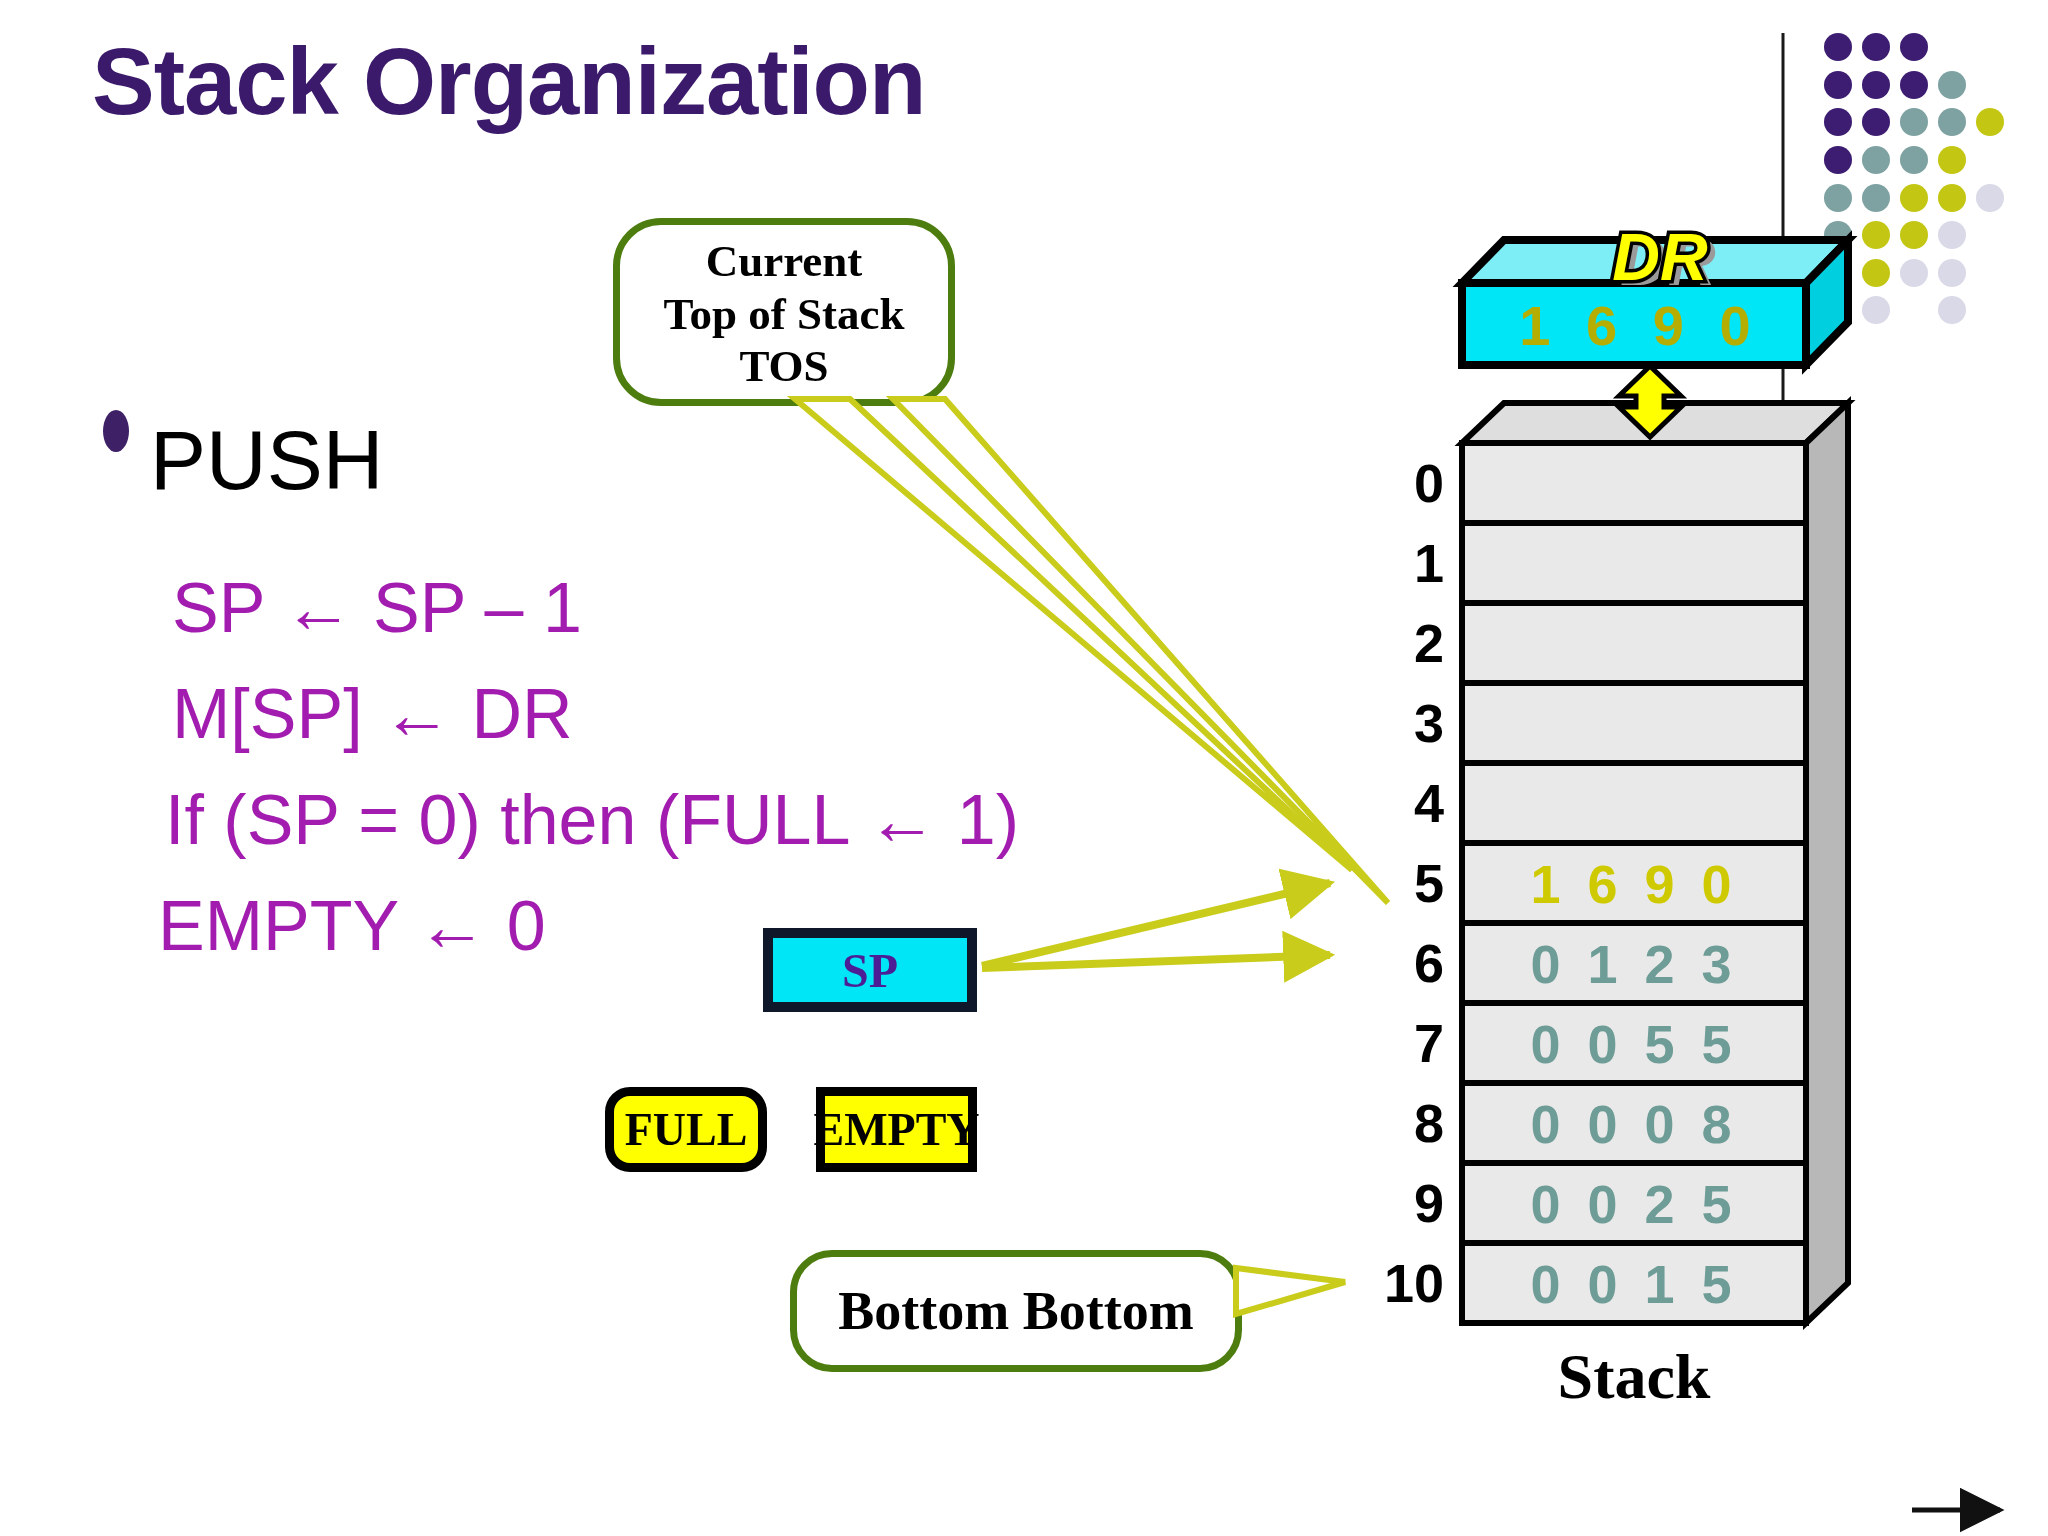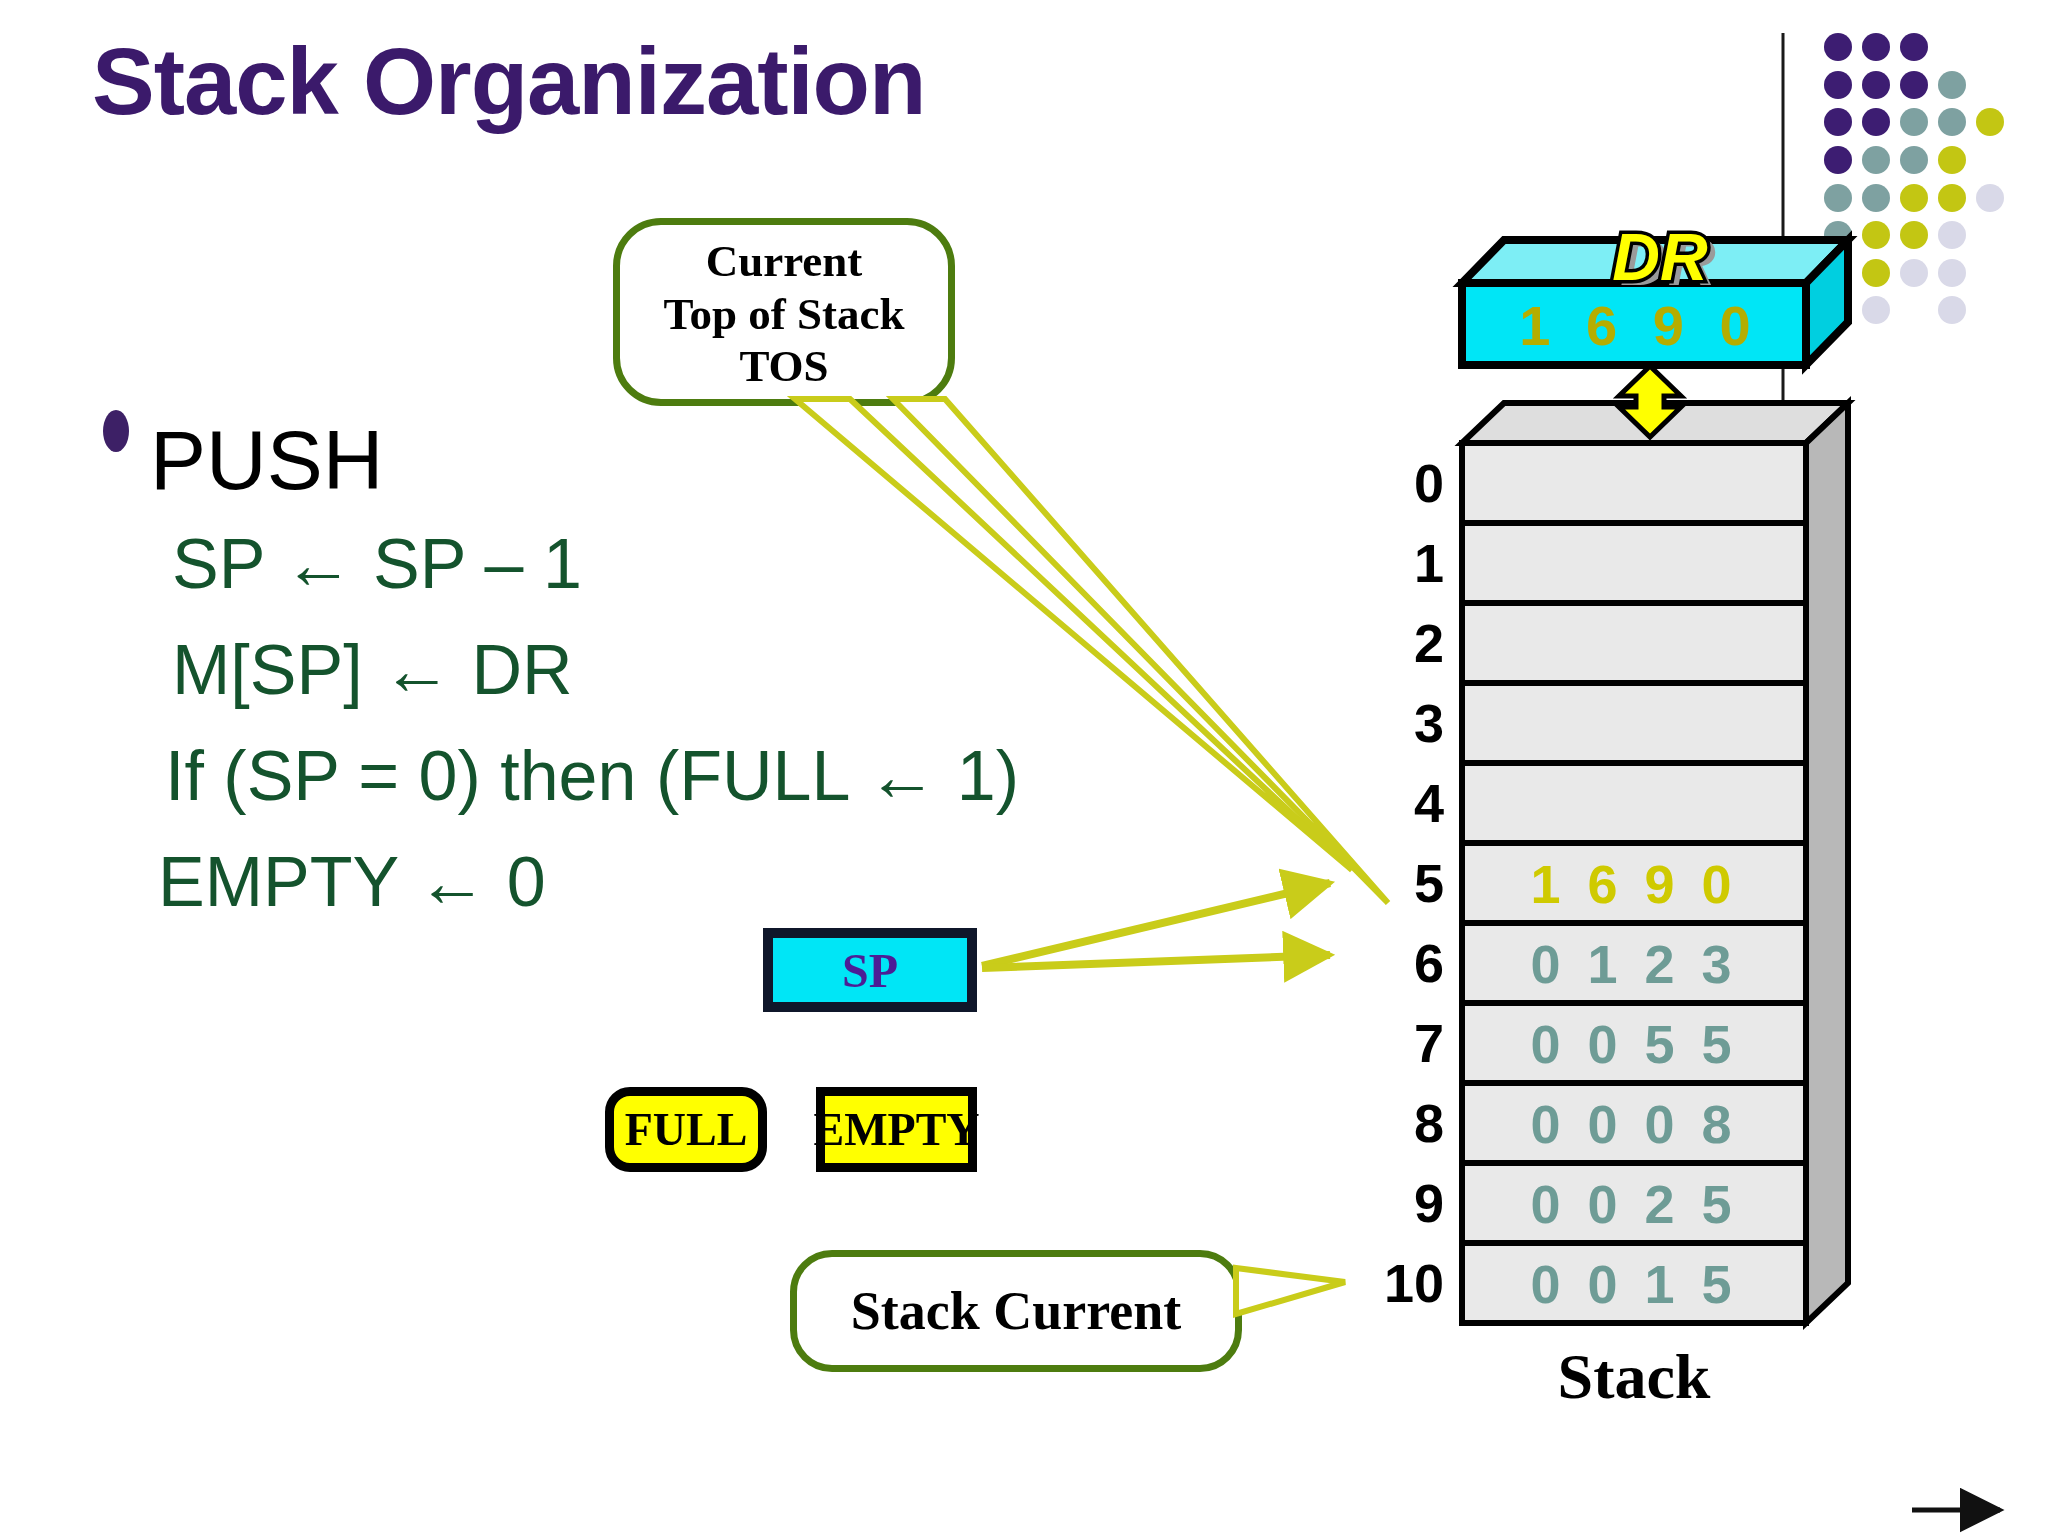--- a/index.html
+++ b/index.html
@@ -11,21 +11,21 @@
   
   .page-title{
     left:92px;top:28px;font-size:94px;font-weight:bold;color:#3b1a6b;
     letter-spacing:-1px;white-space:nowrap;
   }
   
   .bullet-dot{
     left:103px;top:410px;width:26px;height:42px;border-radius:50%;background:#3d2066;
   }
   .bullet-label{left:150px;top:412px;font-size:84px;color:#000;white-space:nowrap;}
-  .codeline{font-size:70px;color:#14532d;white-space:nowrap;}
+  .codeline{font-size:70px;color:#a21caf;white-space:nowrap;margin-top:44px;}
   .cl0{left:172px;top:524px;}
   .cl1{left:172px;top:630px;}
   .cl2{left:165px;top:736px;}
   .cl3{left:158px;top:842px;}
   
   .callout{
     background:#ffffff;border:7px solid #4d7c0f;box-sizing:border-box;
     font-family:"Liberation Serif",serif;font-weight:bold;color:#000;text-align:center;
   }
   .tos-callout{
@@ -86,21 +86,21 @@
     <span>SP</span>
   </div>
   <div class="abs flagbox full-box">
     <span>FULL</span>
   </div>
   <div class="abs flagbox empty-box">
     <span>EMPTY</span>
   </div>
 
   <div class="abs callout stack-bottom-callout">
-    <span>Stack Current</span>
+    <span>Bottom Bottom</span>
   </div>
 
   <svg class="overlay" width="2048" height="1536" viewBox="0 0 2048 1536">
     <defs>
       <marker id="mOlive" viewBox="0 0 10 10" refX="9" refY="5" markerWidth="6.5" markerHeight="6.5" orient="auto">
         <path d="M0,0 L10,5 L0,10 z" fill="#c9cc1a"></path>
       </marker>
       <marker id="mBlack" viewBox="0 0 10 10" refX="9" refY="5" markerWidth="9" markerHeight="9" orient="auto">
         <path d="M0,0 L10,5 L0,10 z" fill="#111"></path>
       </marker>

